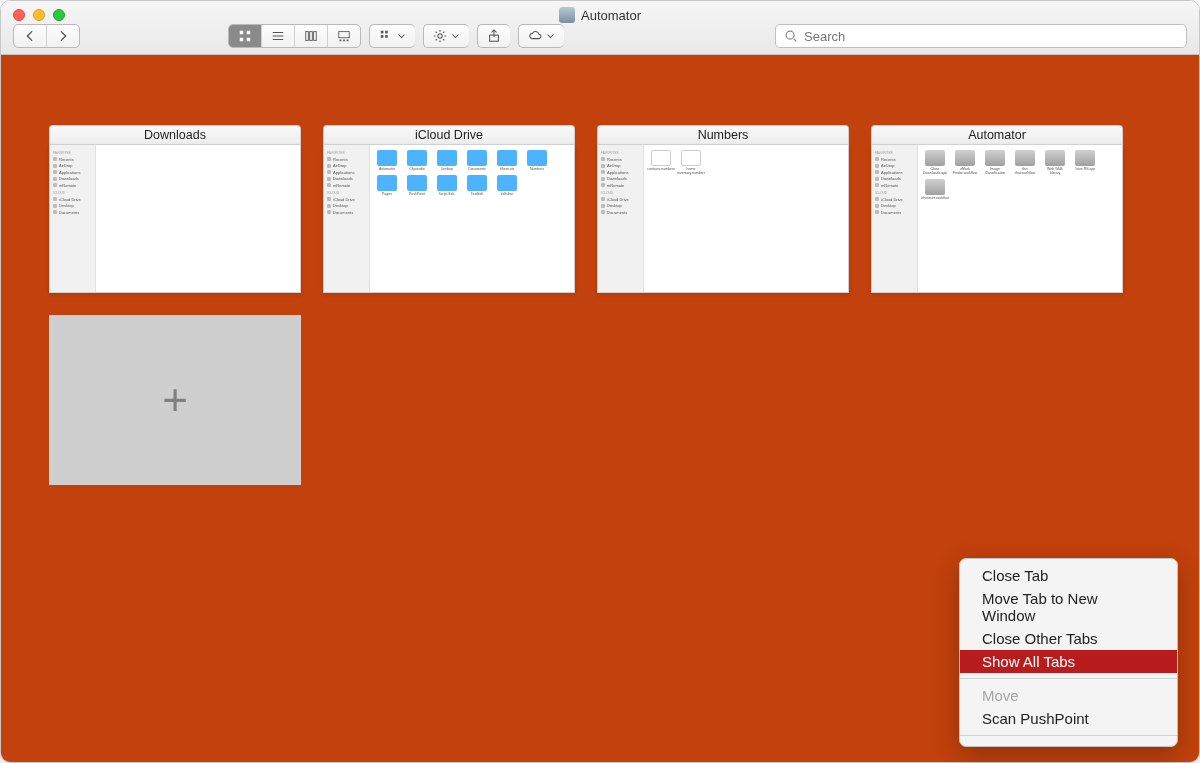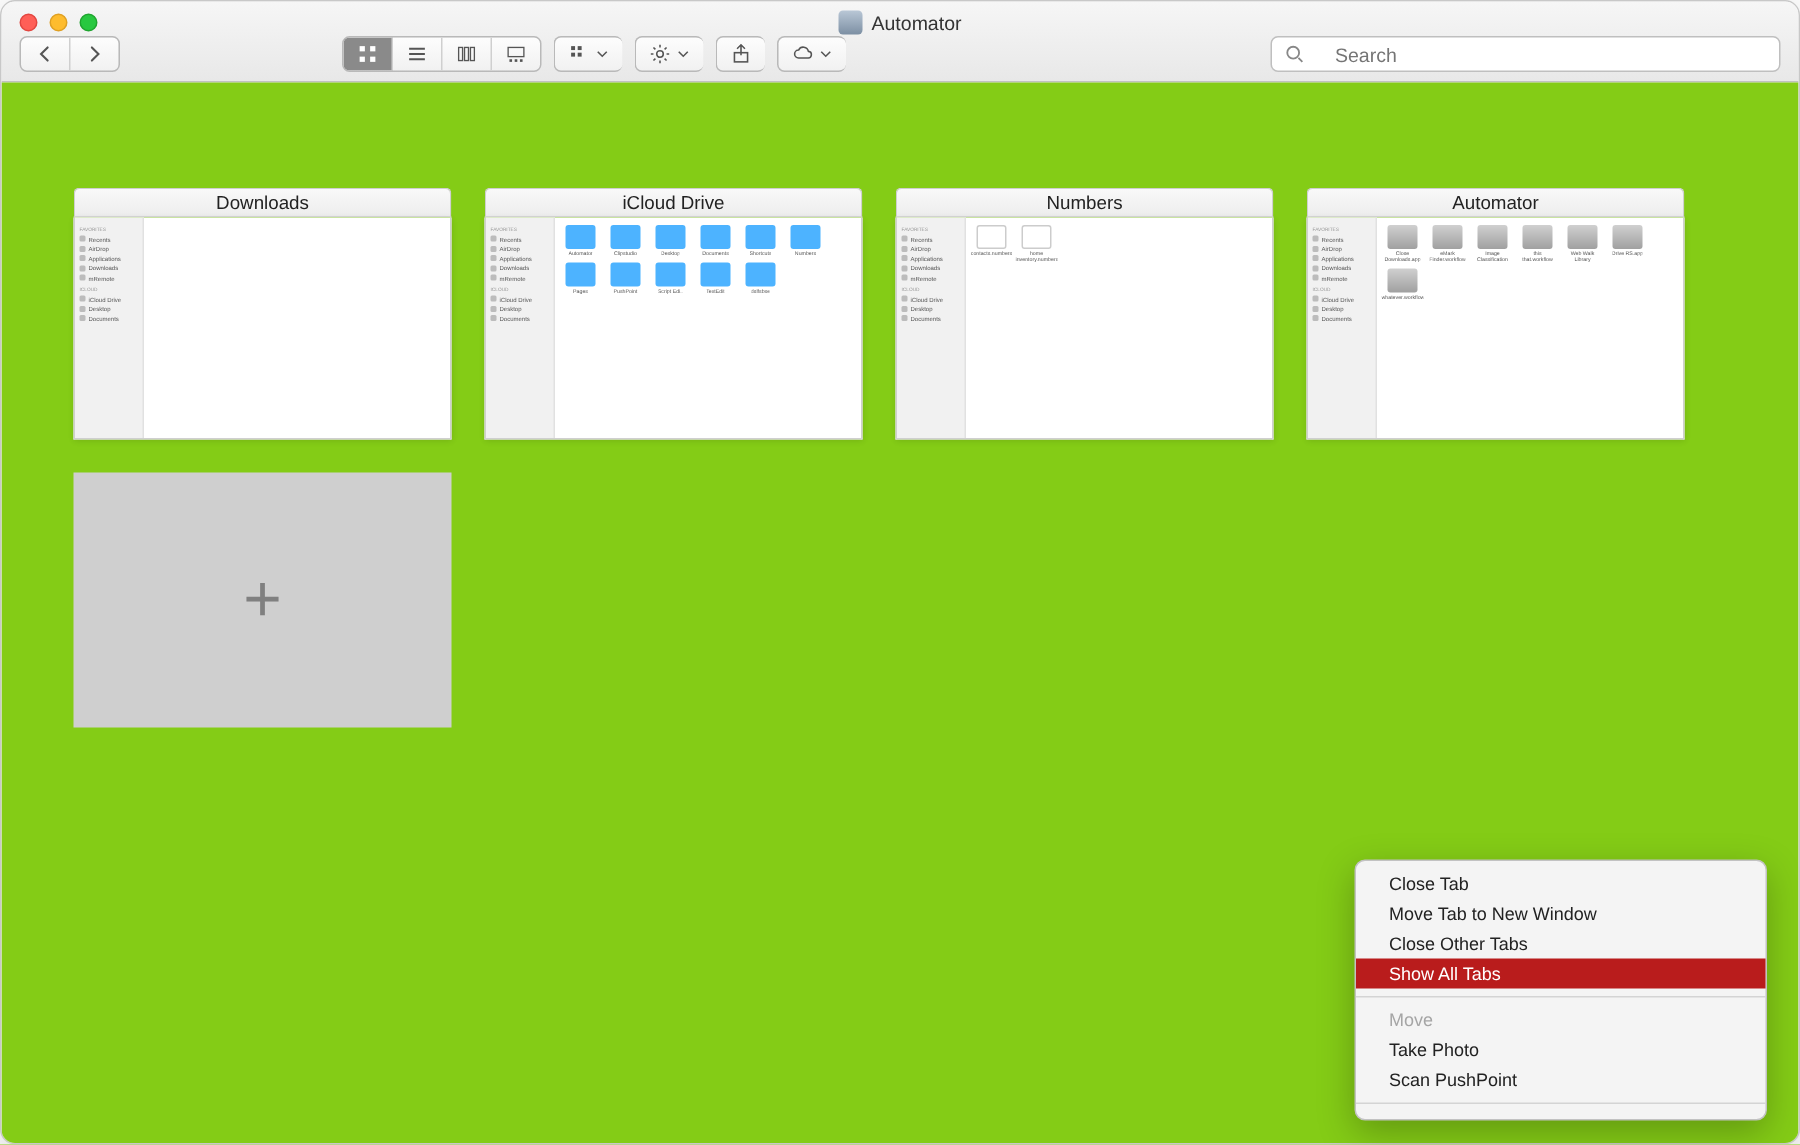--- a/index.html
+++ b/index.html
@@ -85,41 +85,41 @@
   border-right: 1px solid #cfcfcf;
 }
 .btn-grp .seg:last-child { border-right: none; }
 .btn-grp .seg.active { background: #8a8a8a; color: #fff; }
 .btn-single { border-right: none; }
 .toolbar-row .gap { width: 8px; }
 .spacer { flex: 1; }
 .searchbox {
   display: flex;
   align-items: center;
-  width: 340px;
+  width: 412px;
   height: 24px;
   border: 1px solid #bfbfbf;
   border-radius: 5px;
   background: #fff;
   padding: 0 8px;
   color: #9a9a9a;
-  gap: 20px;
+  gap: 6px;
   justify-content: center;
 }
 .searchbox input {
   border: none;
   outline: none;
   font-size: 13px;
   flex: 1;
   color: #333;
   background: transparent;
 }
 .content {
   flex: 1;
-  background: #84cc16;
+  background: #c2410c;
   padding: 70px 48px 40px 48px;
   overflow: auto;
   position: relative;
 }
 .tab-grid {
   display: grid;
   grid-template-columns: repeat(4, 252px);
   gap: 22px;
 }
 .tab-card {
@@ -190,27 +190,27 @@
 .add-card .plus {
   font-size: 44px;
   color: #808080;
   font-weight: 200;
 }
 
 .context-menu {
   position: absolute;
   right: 22px;
   bottom: 16px;
-  width: 275px;
+  width: 219px;
   background: #f4f4f4;
   border: 1px solid #c2c2c2;
   border-radius: 7px;
   box-shadow: 0 8px 24px rgba(0,0,0,.25);
   padding: 5px 0;
-  font-size: 12px;
+  font-size: 15px;
 }
 .context-menu .mi {
   padding: 3px 22px;
   color: #222;
   cursor: default;
 }
 .context-menu .mi.disabled { color: #a5a5a5; }
 .context-menu .mi.selected { background: #b91c1c; color: #fff; }
 .context-menu .sep {
   height: 1px;
@@ -496,16 +496,15 @@
   </div>
 </div>
 
 <div class="context-menu" id="ctxmenu">
     <div class="mi">Close Tab</div>
     <div class="mi">Move Tab to New Window</div>
     <div class="mi">Close Other Tabs</div>
     <div class="mi selected">Show All Tabs</div>
     <div class="sep"></div>
     <div class="mi disabled">Move</div>
-    <div class="mi">Take Photo</div>
     <div class="mi">Scan PushPoint</div>
     <div class="sep"></div>
   </div>
 
 </body></html>

